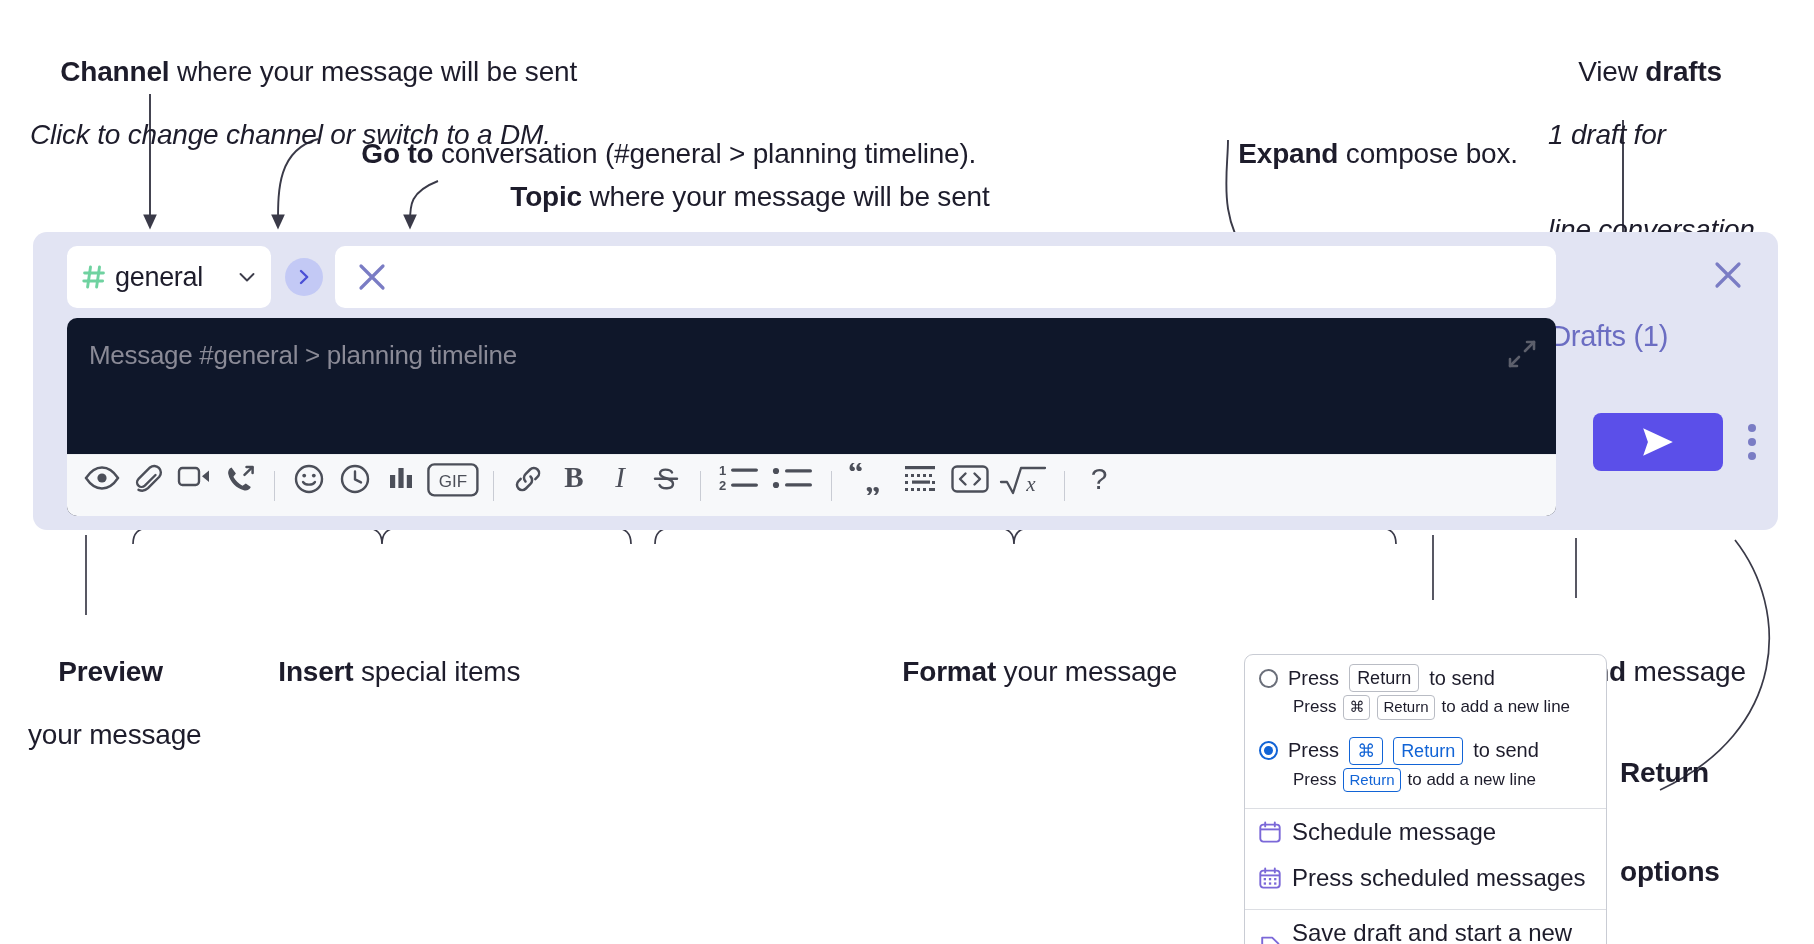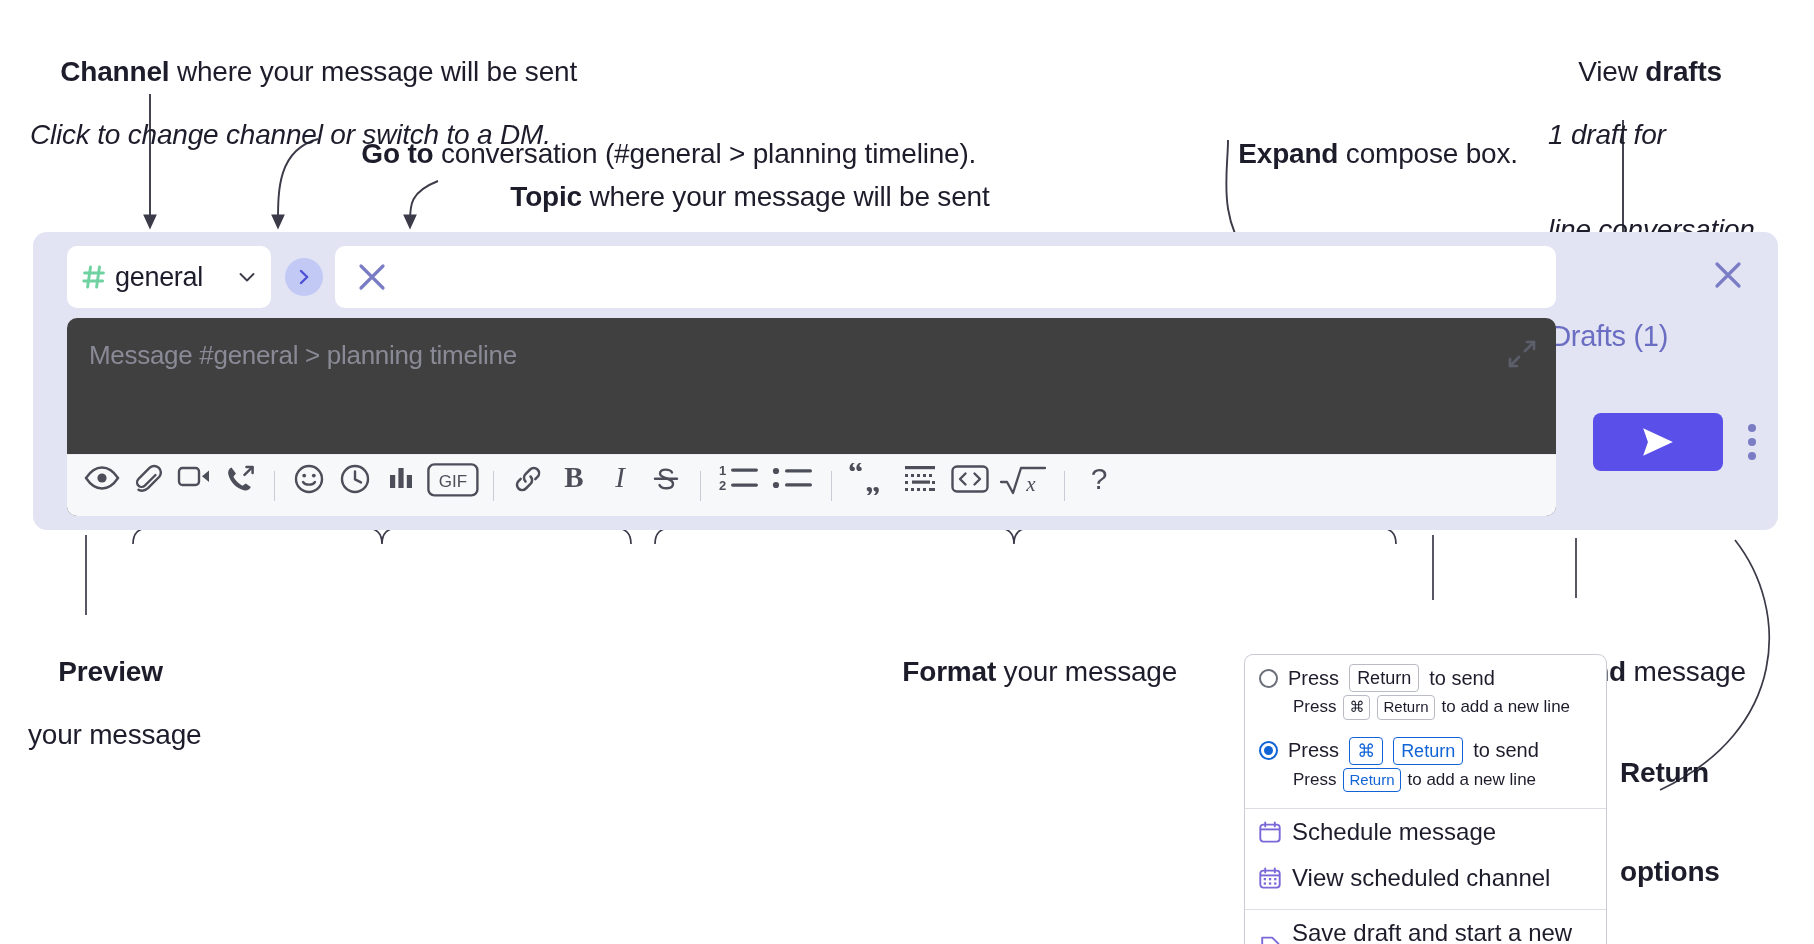--- a/index.html
+++ b/index.html
@@ -70,21 +70,21 @@
     display:flex; align-items:center;
     padding: 0 18px 0 20px;
   }
   .topic-value { flex:1 1 auto; font-size: 27px; color:#1d1c2b; letter-spacing:-0.3px; }
   .topic-clear { width: 34px; height: 34px; flex:0 0 auto; }
 
   
   #message-area {
     position:absolute; left:0; top: 72px;
     width: 100%; height: 198px;
-    background:#404040;
+    background:#0f172a;
     border-radius: 10px;
     overflow:hidden;
   }
   .msg-placeholder {
     position:absolute; left: 22px; top: 22px;
     font-size: 26px; color: #8a8a96; letter-spacing:-0.3px;
   }
   .expand-btn { position:absolute; right: 18px; top: 20px; width: 32px; height: 32px; }
 
   
@@ -448,20 +448,23 @@
         </div>
       </div>
     </div>
   </div>
 
   <div class="anno" style="left:28px; top:624px;">
     <b>Preview</b>
     <span style="display:block">your message</span>
   </div>
 
+  <div class="anno" style="left:248px; top:624px;">
+    <b>Insert</b><span> special items</span>
+  </div>
 
   <div class="anno" style="left:872px; top:624px;">
     <b>Format</b><span> your message</span>
   </div>
 
   <div class="anno" style="left:1275px; top:624px;">
     <span>Formatting </span><b>help</b>
   </div>
 
   <div class="anno" style="left:1528px; top:624px;">
@@ -520,21 +523,21 @@
         <path d="M6.2 1.4 L6.2 5.4 M15.8 1.4 L15.8 5.4" stroke="#7b68d8" stroke-width="1.9" stroke-linecap="round"></path>
         <g fill="#7b68d8">
           <rect x="4.7" y="11" width="2.3" height="2.3"></rect>
             <rect x="9.9" y="11" width="2.3" height="2.3"></rect>
             <rect x="15.1" y="11" width="2.3" height="2.3"></rect>
           <rect x="4.7" y="15.4" width="2.3" height="2.3"></rect>
             <rect x="9.9" y="15.4" width="2.3" height="2.3"></rect>
             <rect x="15.1" y="15.4" width="2.3" height="2.3"></rect>
         </g>
       </svg>
-      <span>View scheduled channel</span>
+      <span>Press scheduled messages</span>
     </div>
 
     <div class="menu-div"></div>
 
     <div class="menu-item">
       <svg width="22" height="22" viewBox="0 0 22 22">
         <path d="M3.2 1.6 L13.2 1.6 L19.4 7.6 L19.4 20.4 L3.2 20.4 Z" fill="none" stroke="#7b68d8" stroke-width="1.9" stroke-linejoin="round"></path>
         <path d="M6.9 12.6 L9.7 15.4 L15.3 9" fill="none" stroke="#7b68d8" stroke-width="1.9" stroke-linecap="round" stroke-linejoin="round"></path>
       </svg>
       <span>Save draft and start a new message</span>

